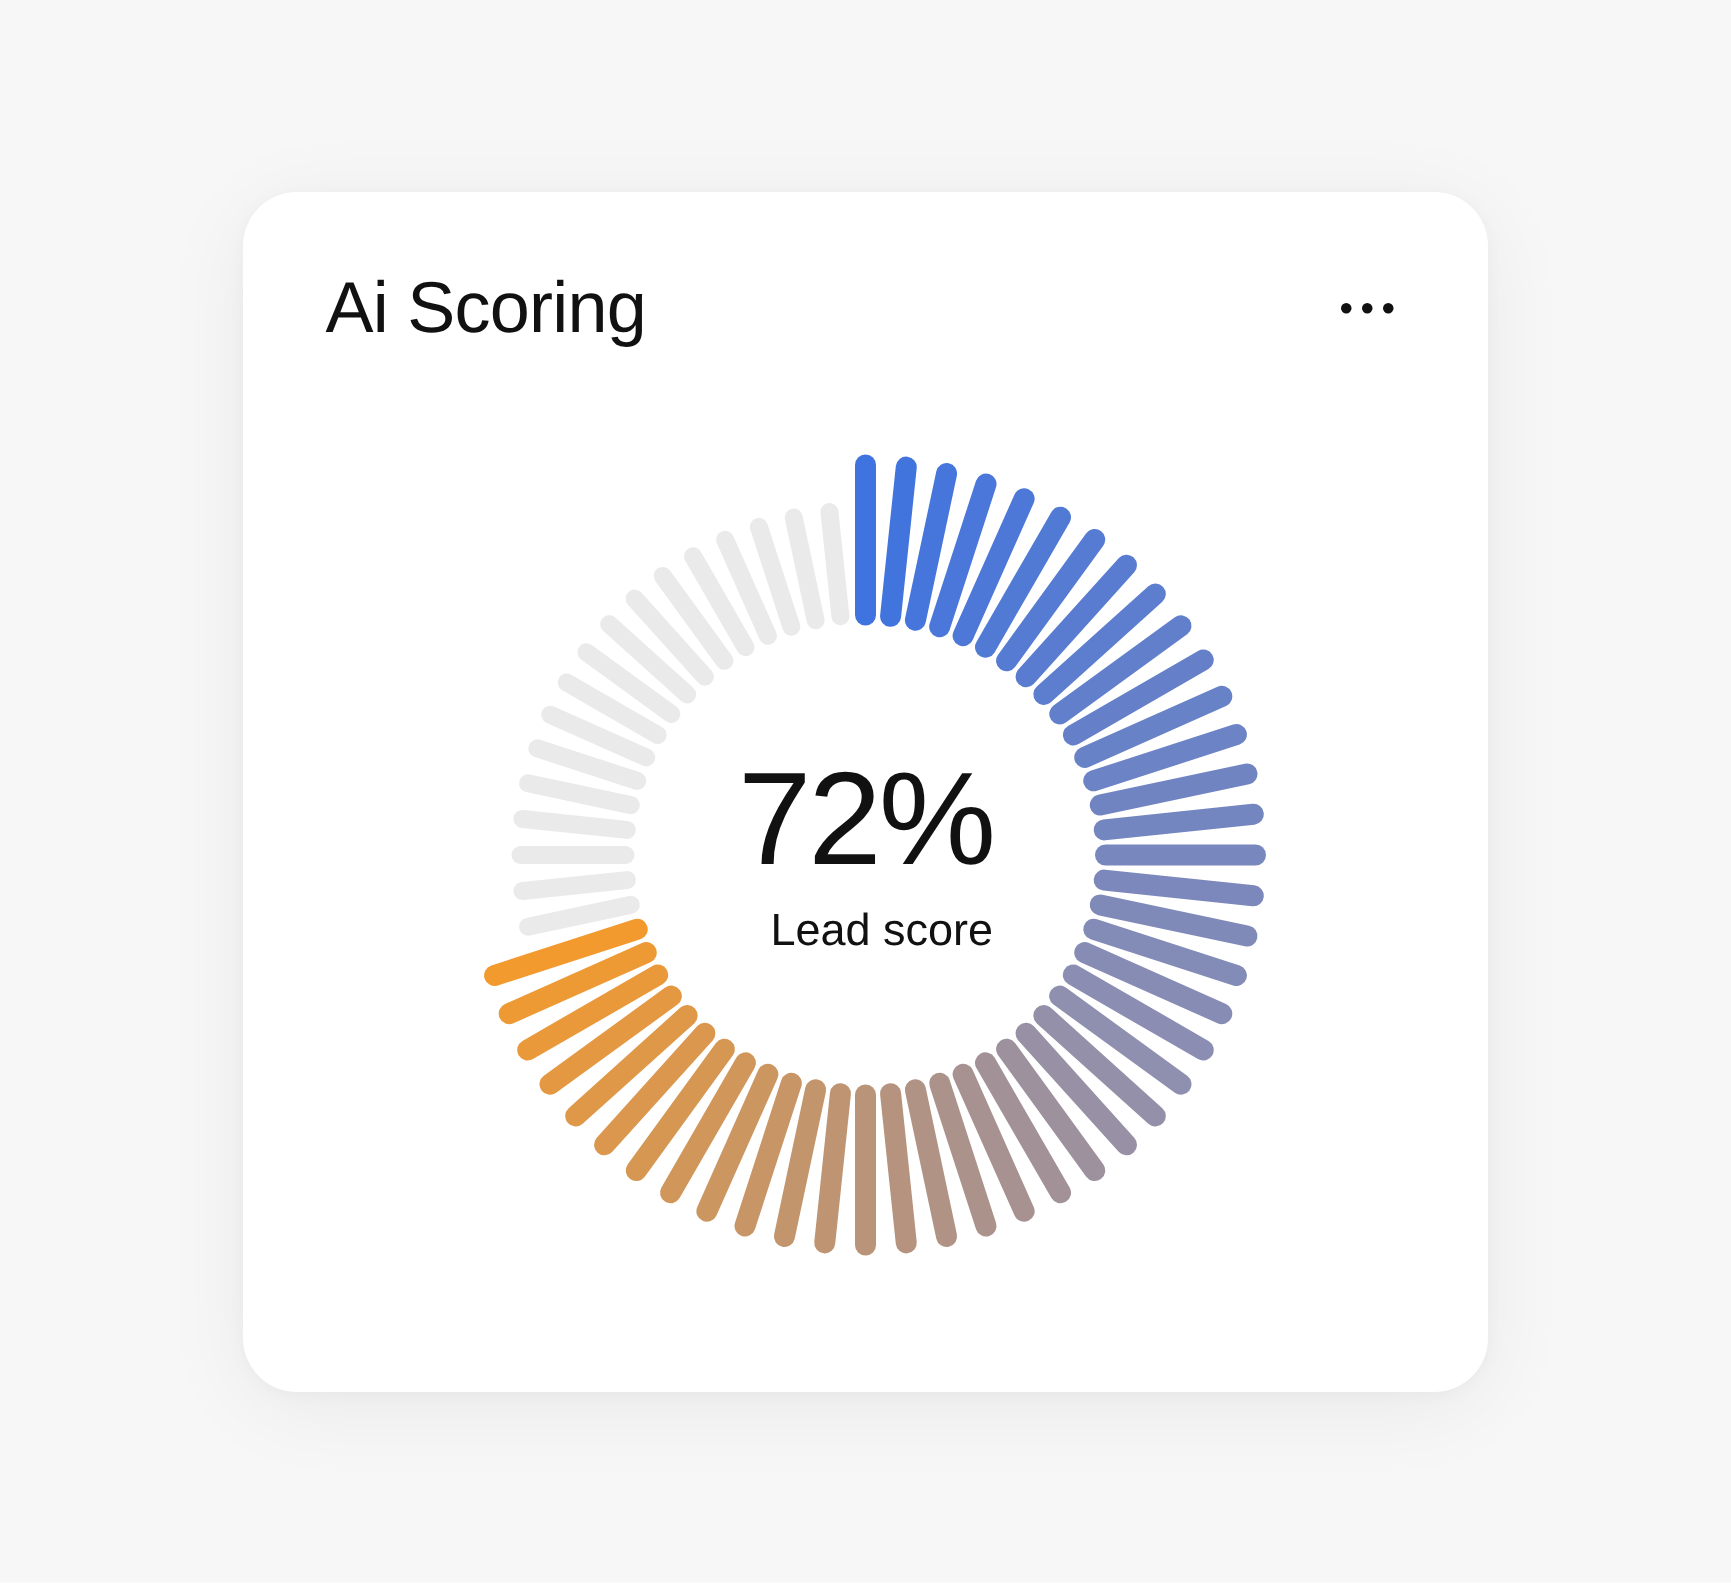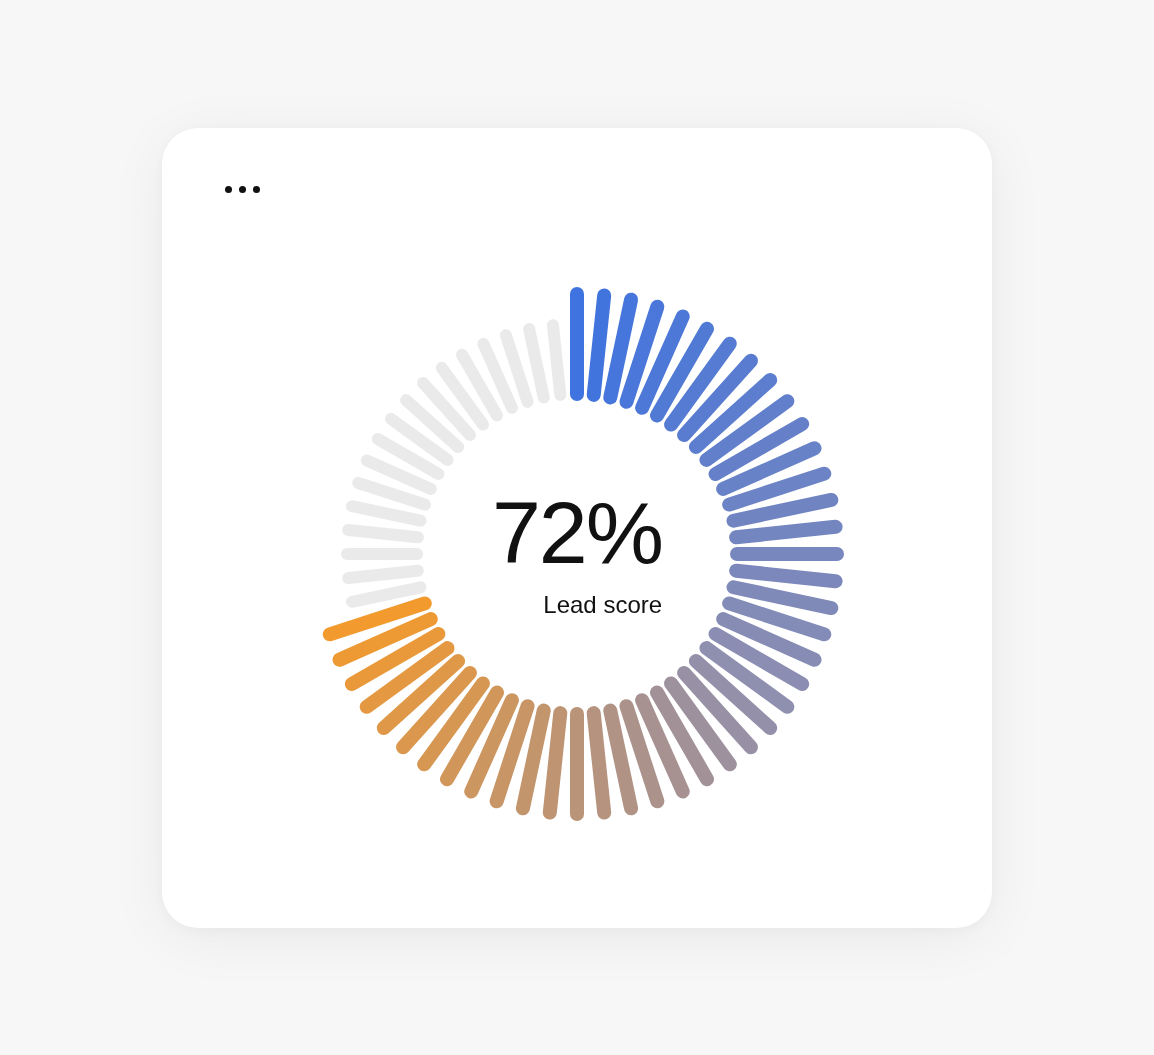--- a/index.html
+++ b/index.html
@@ -76,31 +76,32 @@
     text-align: right;
   }
   .gauge-value {
     font-size: 88px;
     font-weight: 400;
     color: #111;
     letter-spacing: -2px;
     line-height: 1;
   }
   .gauge-label {
-    font-size: 24px;
+    font-size: 30px;
     font-weight: 400;
     color: #111;
     margin-top: 14px;
   }
 </style>
 </head>
 <body>
 
 <div class="card">
   <div class="card-header">
+    <h1 class="card-title">Ai Scoring</h1>
     <div class="more-btn" role="button" aria-label="More options">
       <span></span>
       <span></span>
       <span></span>
     </div>
   </div>
 
   <div class="gauge-wrap">
     <div class="gauge">
       <svg id="gauge-svg" viewBox="0 0 560 560">

